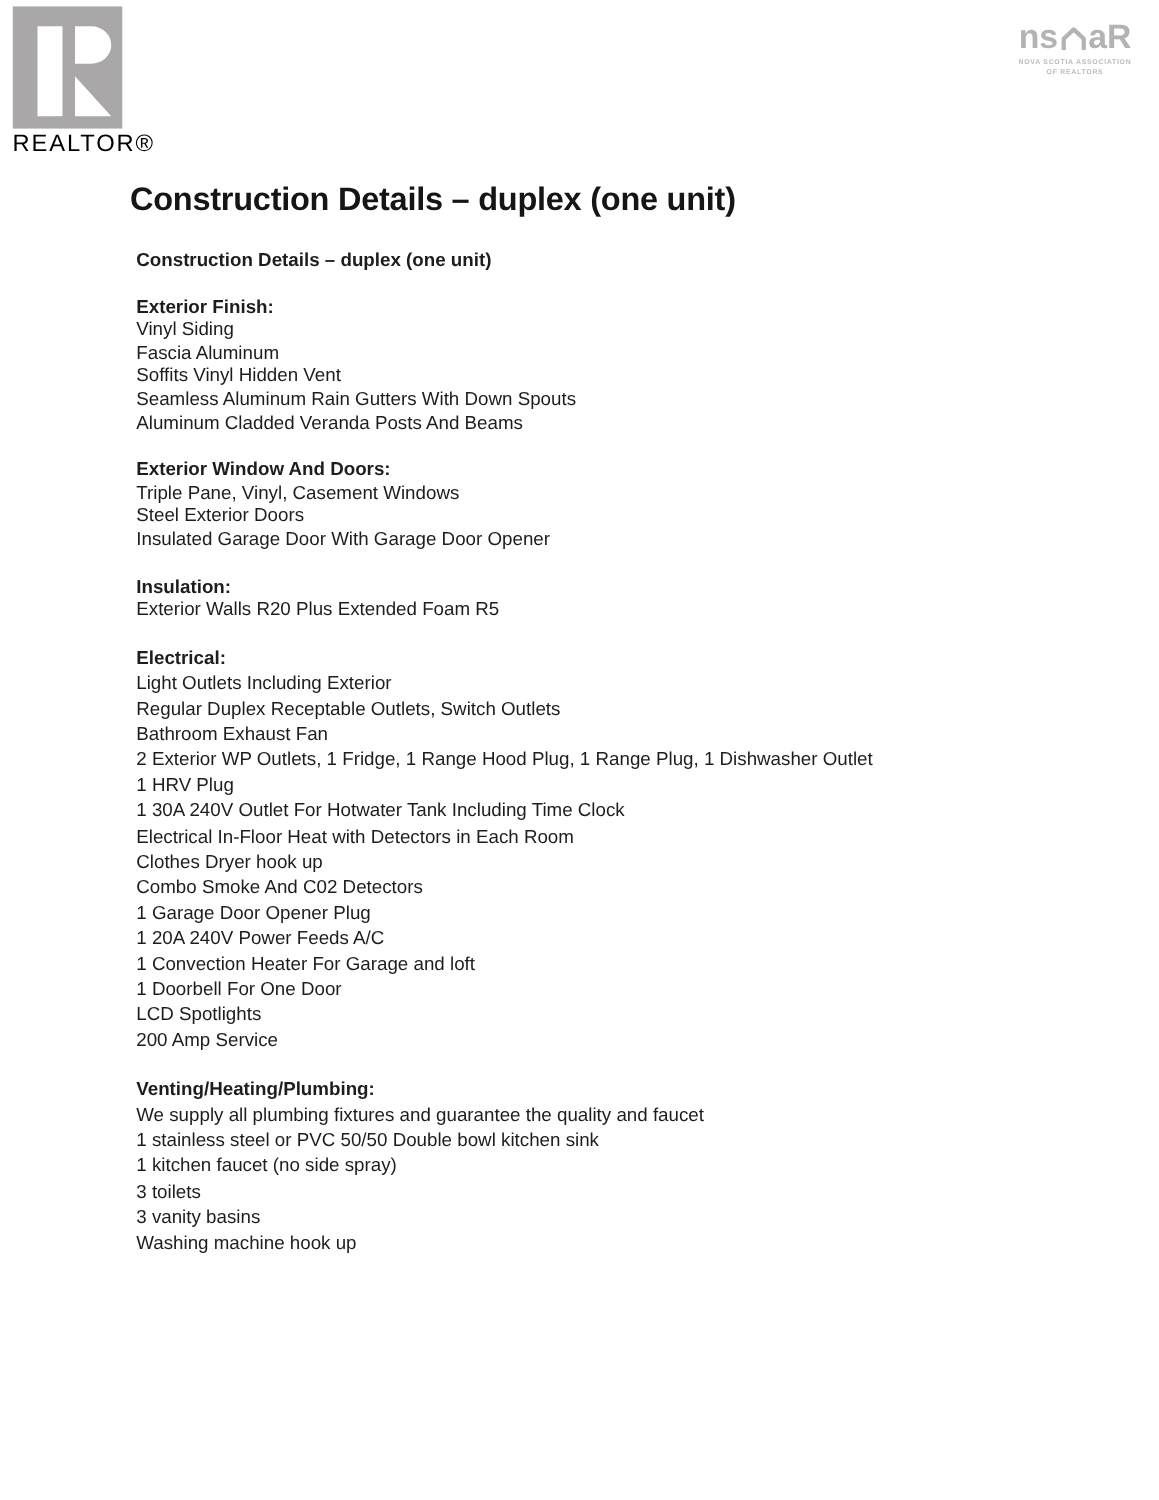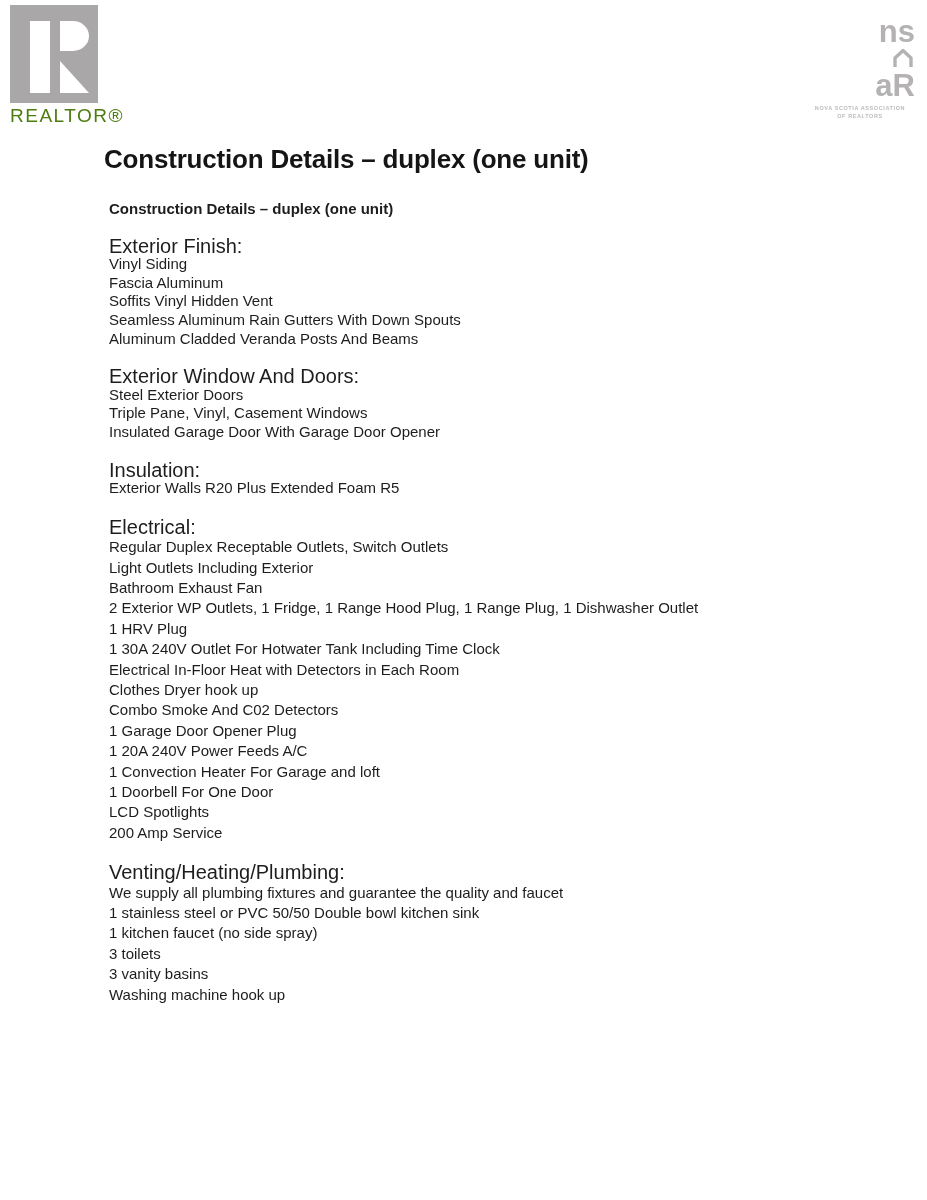--- a/index.html
+++ b/index.html
@@ -12,35 +12,35 @@
     overflow:hidden;
   }
 
   
   .realtor-logo{position:absolute;left:10px;top:5px;width:110px;}
   .realtor-logo svg{display:block;}
   .realtor-label{
     margin-top:2px;
     font-size:19px;
     letter-spacing:1.5px;
-    color:#4d7c0f;
+    color:#000000;
     font-weight:400;
   }
 
   
   .nsar-logo{
     position:absolute;right:12px;top:16px;
     width:110px;
     color:#b4b2b2;
     text-align:center;
   }
   .nsar-wordmark{
     display:flex;align-items:flex-end;justify-content:center;
     font-weight:700;line-height:1;
-    font-size:31px;letter-spacing:0px;flex-direction:column;
+    font-size:27px;letter-spacing:0px;
   }
   .nsar-wordmark .seg{display:block;}
   .nsar-house{display:block;margin:0 1px 1px 1px;}
   .nsar-tagline{
     margin-top:3px;
     font-size:5.5px;letter-spacing:0.6px;
     line-height:1.5;
     color:#bdbbbb;
     font-weight:700;
   }
@@ -54,21 +54,21 @@
   }
   .content{
     position:absolute;left:109px;top:200px;width:800px;
   }
   .subtitle{
     margin:0 0 18px 0;
     font-size:15px;font-weight:700;line-height:18.6px;
   }
   .section{margin:0 0 19px 0;}
   .section .heading{
-    margin:0;font-size:20px;font-weight:400;
+    margin:0;font-size:15px;font-weight:700;
   }
   .section .line{margin:0;font-size:15px;font-weight:400;}
   .section.tight .heading,.section.tight .line{line-height:18.6px;}
   .section.loose .heading,.section.loose .line{line-height:20.4px;}
 </style>
 </head>
 <body>
 
 <div class="page">
 
@@ -104,32 +104,32 @@
         <div class="section tight">
           <p class="heading">Exterior Finish:</p>
           <p class="line">Vinyl Siding</p>
           <p class="line">Fascia Aluminum</p>
           <p class="line">Soffits Vinyl Hidden Vent</p>
           <p class="line">Seamless Aluminum Rain Gutters With Down Spouts</p>
           <p class="line">Aluminum Cladded Veranda Posts And Beams</p>
         </div>
         <div class="section tight">
           <p class="heading">Exterior Window And Doors:</p>
+          <p class="line">Triple Pane, Vinyl, Casement Windows</p>
           <p class="line">Steel Exterior Doors</p>
-          <p class="line">Triple Pane, Vinyl, Casement Windows</p>
           <p class="line">Insulated Garage Door With Garage Door Opener</p>
         </div>
         <div class="section tight">
           <p class="heading">Insulation:</p>
           <p class="line">Exterior Walls R20 Plus Extended Foam R5</p>
         </div>
         <div class="section loose">
           <p class="heading">Electrical:</p>
+          <p class="line">Light Outlets Including Exterior</p>
           <p class="line">Regular Duplex Receptable Outlets, Switch Outlets</p>
-          <p class="line">Light Outlets Including Exterior</p>
           <p class="line">Bathroom Exhaust Fan</p>
           <p class="line">2 Exterior WP Outlets, 1 Fridge, 1 Range Hood Plug, 1 Range Plug, 1 Dishwasher Outlet</p>
           <p class="line">1 HRV Plug</p>
           <p class="line">1 30A 240V Outlet For Hotwater Tank Including Time Clock</p>
           <p class="line">Electrical In-Floor Heat with Detectors in Each Room</p>
           <p class="line">Clothes Dryer hook up</p>
           <p class="line">Combo Smoke And C02 Detectors</p>
           <p class="line">1 Garage Door Opener Plug</p>
           <p class="line">1 20A 240V Power Feeds A/C</p>
           <p class="line">1 Convection Heater For Garage and loft</p>

